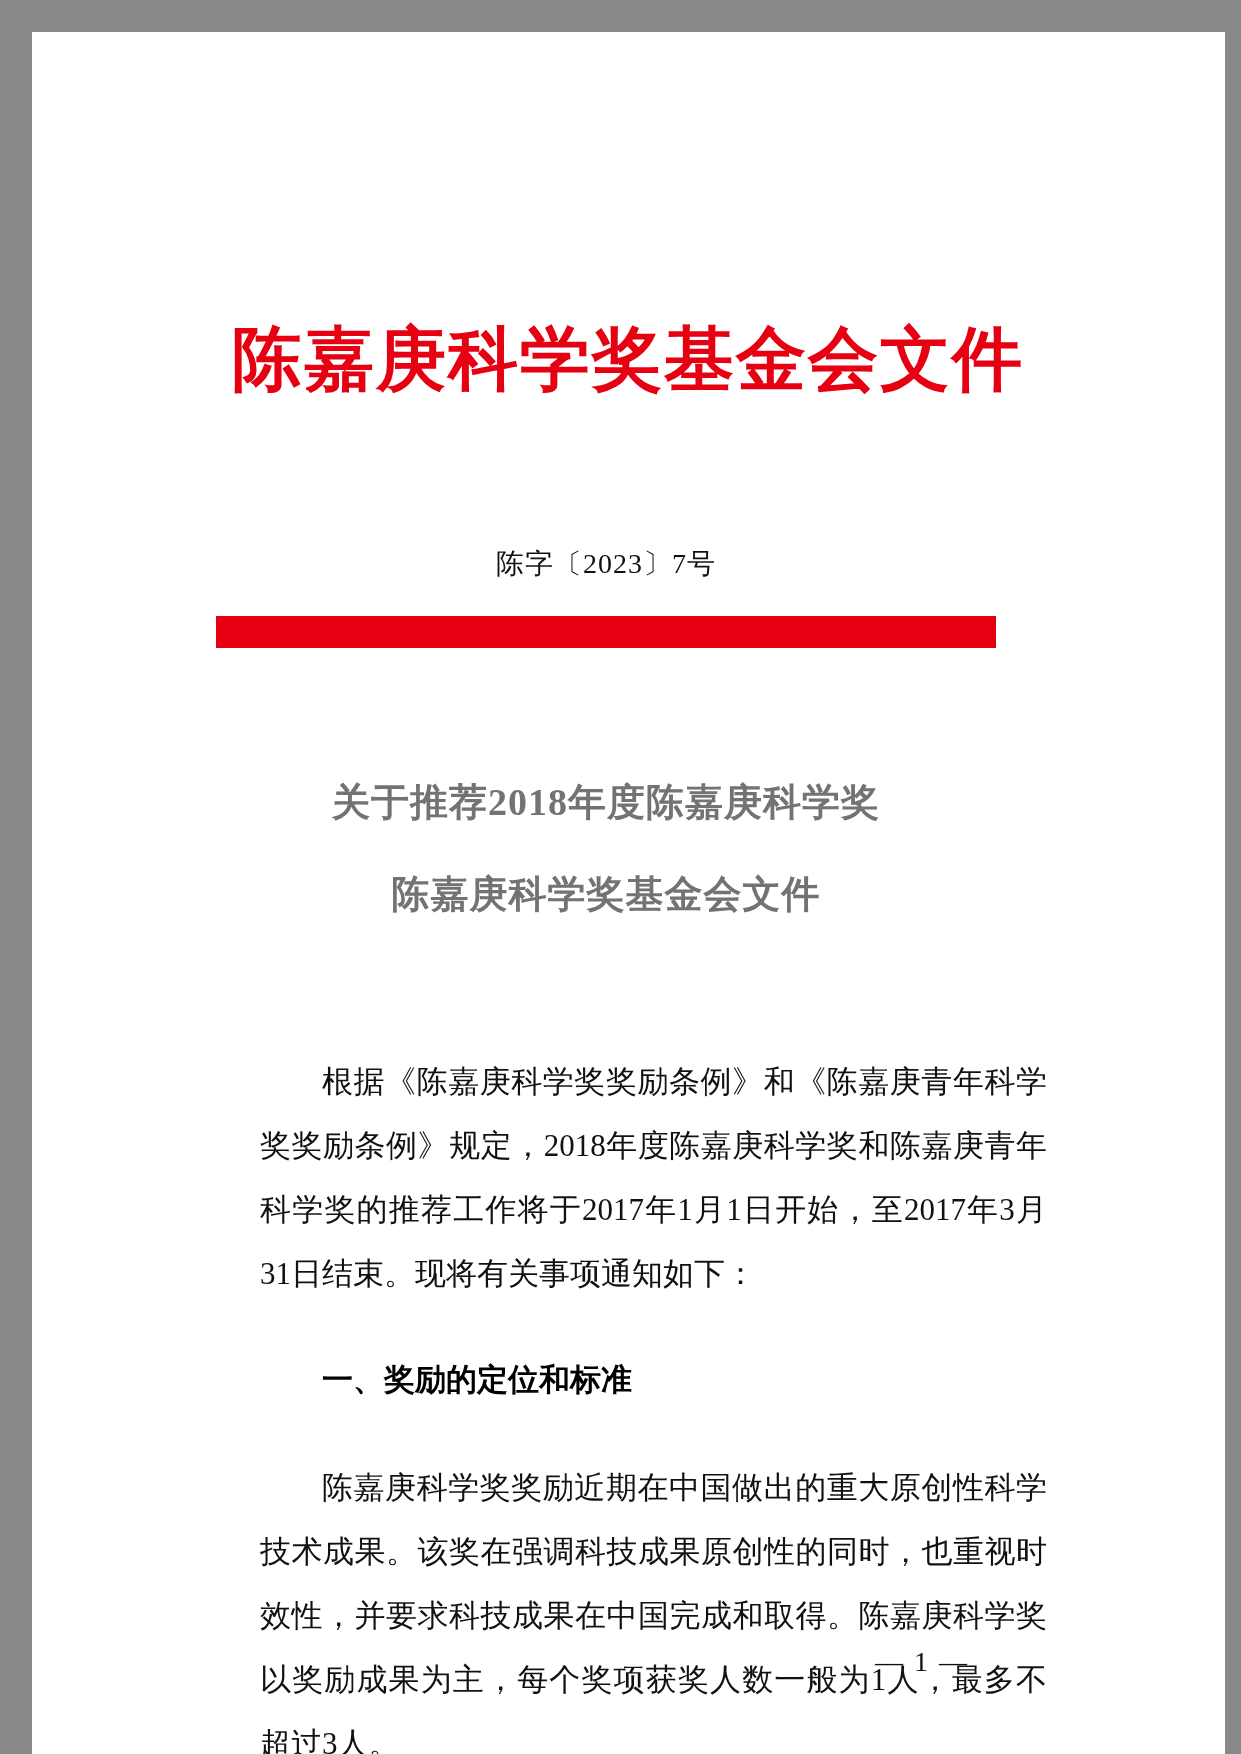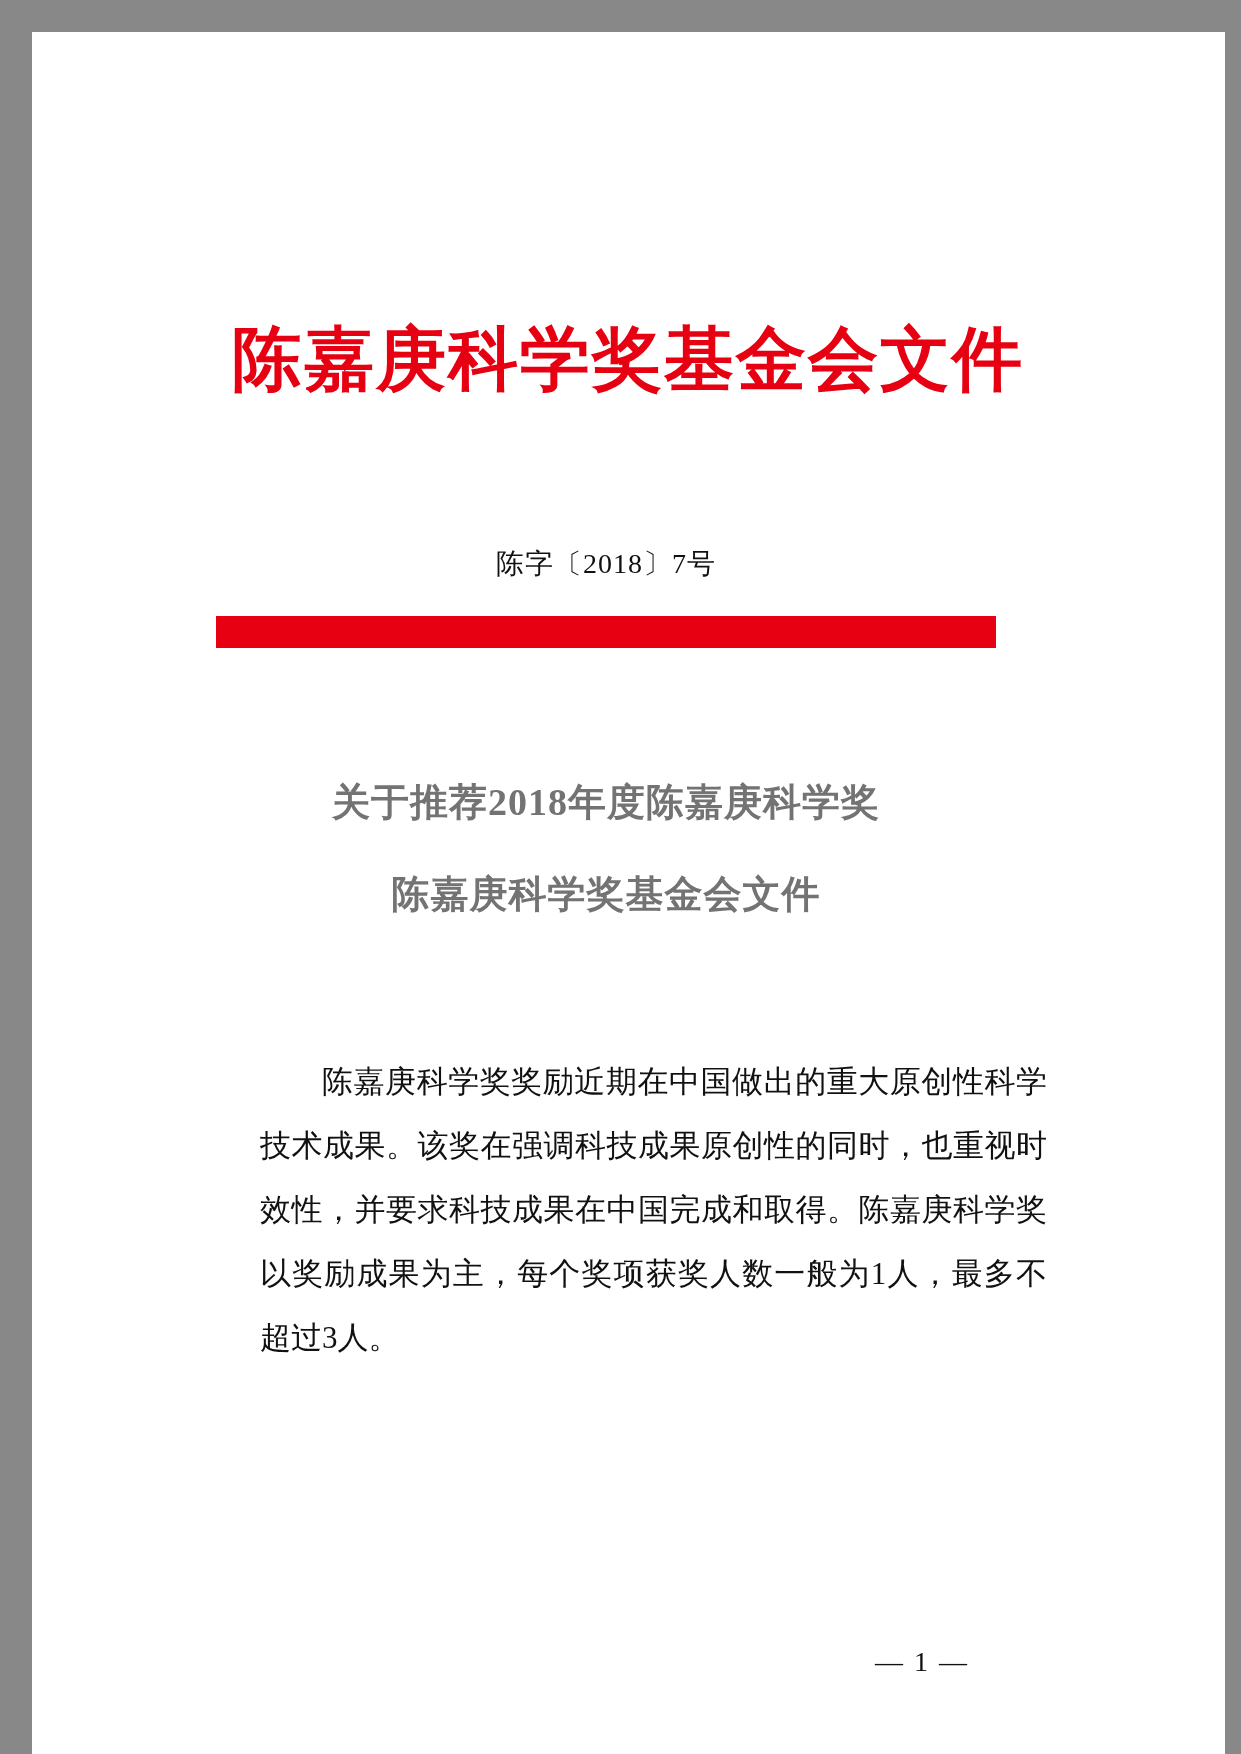--- a/index.html
+++ b/index.html
@@ -84,28 +84,30 @@
     white-space:nowrap;
   }
 </style>
 </head>
 <body>
 
 <div class="page">
 
   <div class="header-block">
     <h1 class="org-title">陈嘉庚科学奖基金会文件</h1>
-    <div class="doc-number">陈字〔2018〕7号</div>
+    <div class="doc-number">陈字〔2023〕7号</div>
     <div class="red-line"></div>
   </div>
 
   <div class="notice-title">
     <div>关于推荐2018年度陈嘉庚科学奖</div>
     <div>陈嘉庚科学奖基金会文件</div>
   </div>
 
   <div class="body-block">
+    <p class="para">根据《陈嘉庚科学奖奖励条例》和《陈嘉庚青年科学奖奖励条例》规定，2018年度陈嘉庚科学奖和陈嘉庚青年科学奖的推荐工作将于2017年1月1日开始，至2017年3月31日结束。现将有关事项通知如下：</p>
+    <p class="section-heading">一、奖励的定位和标准</p>
     <p class="para">陈嘉庚科学奖奖励近期在中国做出的重大原创性科学技术成果。该奖在强调科技成果原创性的同时，也重视时效性，并要求科技成果在中国完成和取得。陈嘉庚科学奖以奖励成果为主，每个奖项获奖人数一般为1人，最多不超过3人。</p>
   </div>
 
   <div class="page-number">— 1 —</div>
 
 </div>
 
 </body></html>

